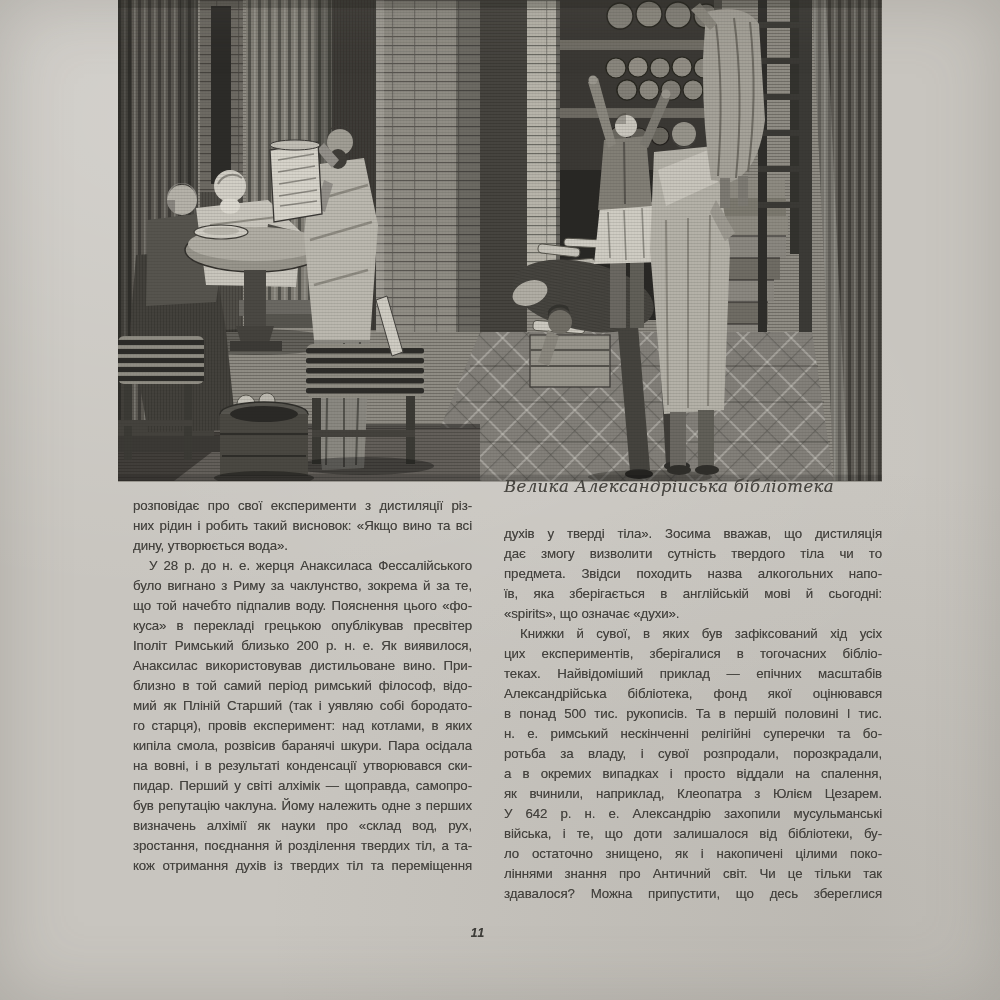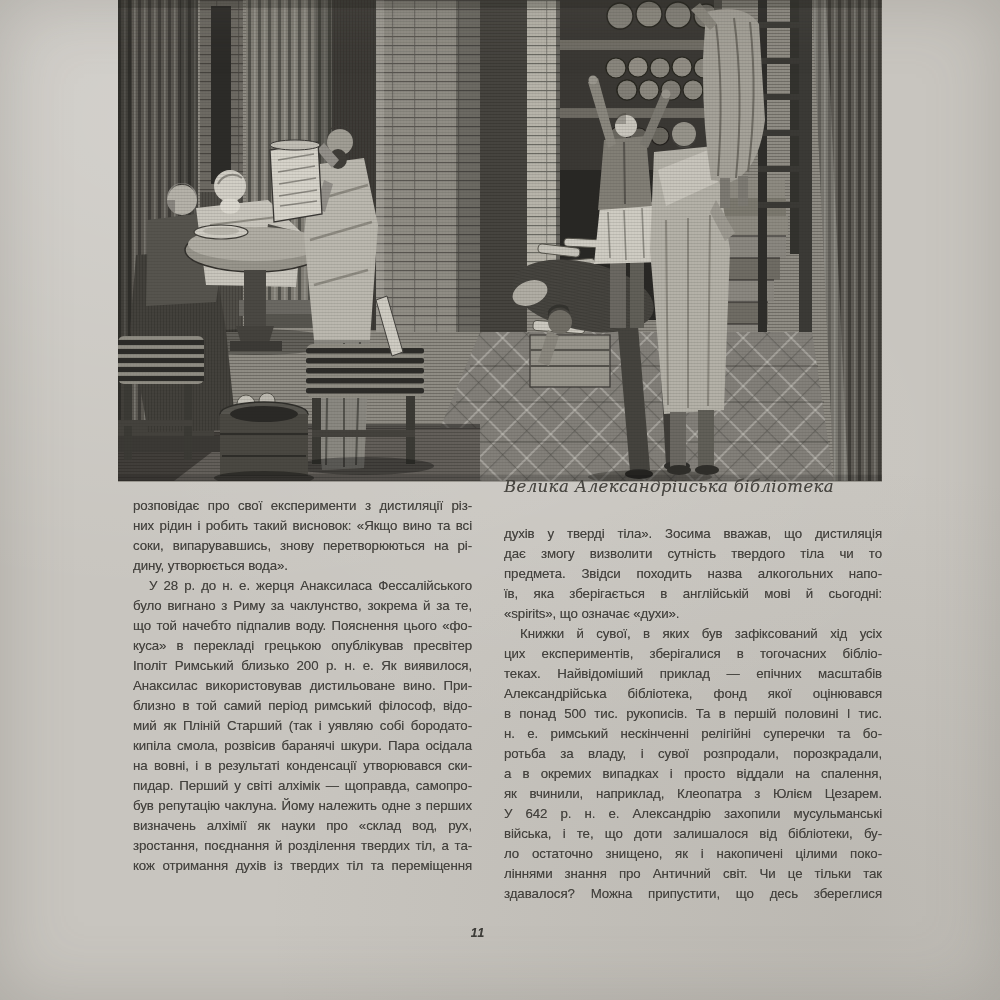--- a/index.html
+++ b/index.html
@@ -324,30 +324,30 @@
       <rect x="0" y="0" width="764" height="481" fill="url(#hl)" opacity="0.5"></rect>
       <rect x="0" y="0" width="764" height="481" fill="url(#vl)" opacity="0.12"></rect>
       <rect x="0" y="0" width="764" height="8" fill="rgba(18,17,15,0.22)"></rect>
       <rect x="0" y="475" width="764" height="6" fill="rgba(18,17,15,0.18)"></rect>
     </svg>
   </div>
 
   <div class="col col-left">
       <div class="line">розповідає про свої експерименти з дистиляції різ-</div>
       <div class="line">них рідин і робить такий висновок: «Якщо вино та всі</div>
-      <div class="line">соки, випарувавшись, знову перетворюються на рі-</div>
       <div class="line flush">дину, утворюється вода».</div>
       <div class="line indent">У 28 р. до н. е. жерця Анаксиласа Фессалійського</div>
       <div class="line">було вигнано з Риму за чаклунство, зокрема й за те,</div>
       <div class="line">що той начебто підпалив воду. Пояснення цього «фо-</div>
       <div class="line">куса» в перекладі грецькою опублікував пресвітер</div>
       <div class="line">Іполіт Римський близько 200 р. н. е. Як виявилося,</div>
       <div class="line">Анаксилас використовував дистильоване вино. При-</div>
       <div class="line">близно в той самий період римський філософ, відо-</div>
       <div class="line">мий як Пліній Старший (так і уявляю собі бородато-</div>
+      <div class="line">го старця), провів експеримент: над котлами, в яких</div>
       <div class="line">кипіла смола, розвісив баранячі шкури. Пара осідала</div>
       <div class="line">на вовні, і в результаті конденсації утворювався ски-</div>
       <div class="line">пидар. Перший у світі алхімік — щоправда, самопро-</div>
       <div class="line">був репутацію чаклуна. Йому належить одне з перших</div>
       <div class="line">визначень алхімії як науки про «склад вод, рух,</div>
       <div class="line">зростання, поєднання й розділення твердих тіл, а та-</div>
       <div class="line">кож отримання духів із твердих тіл та переміщення</div>
     </div>
 
   <div class="col col-right">

